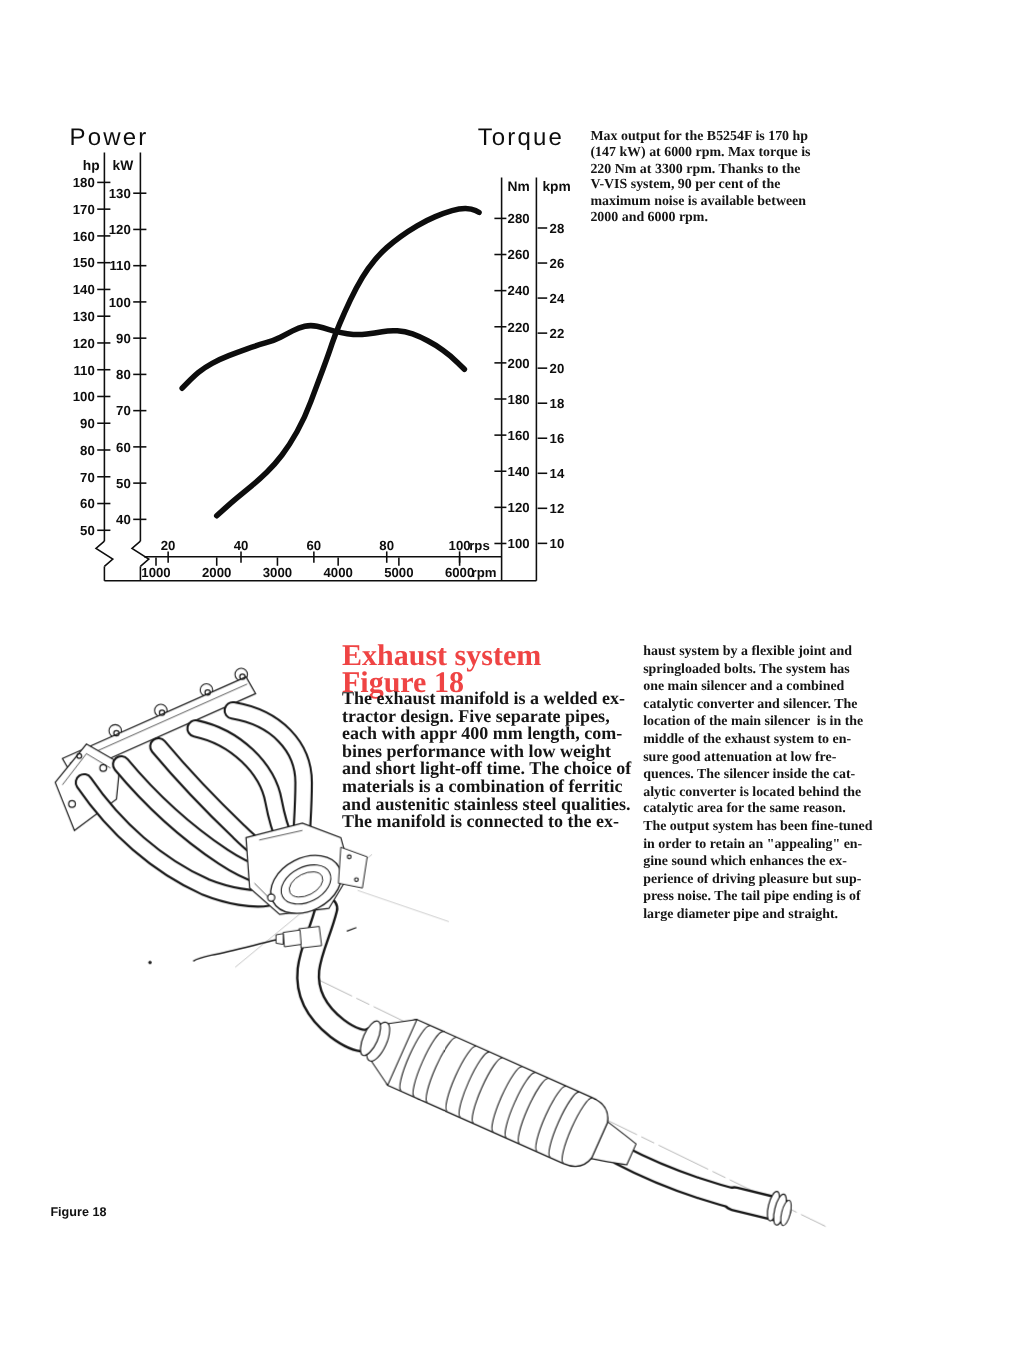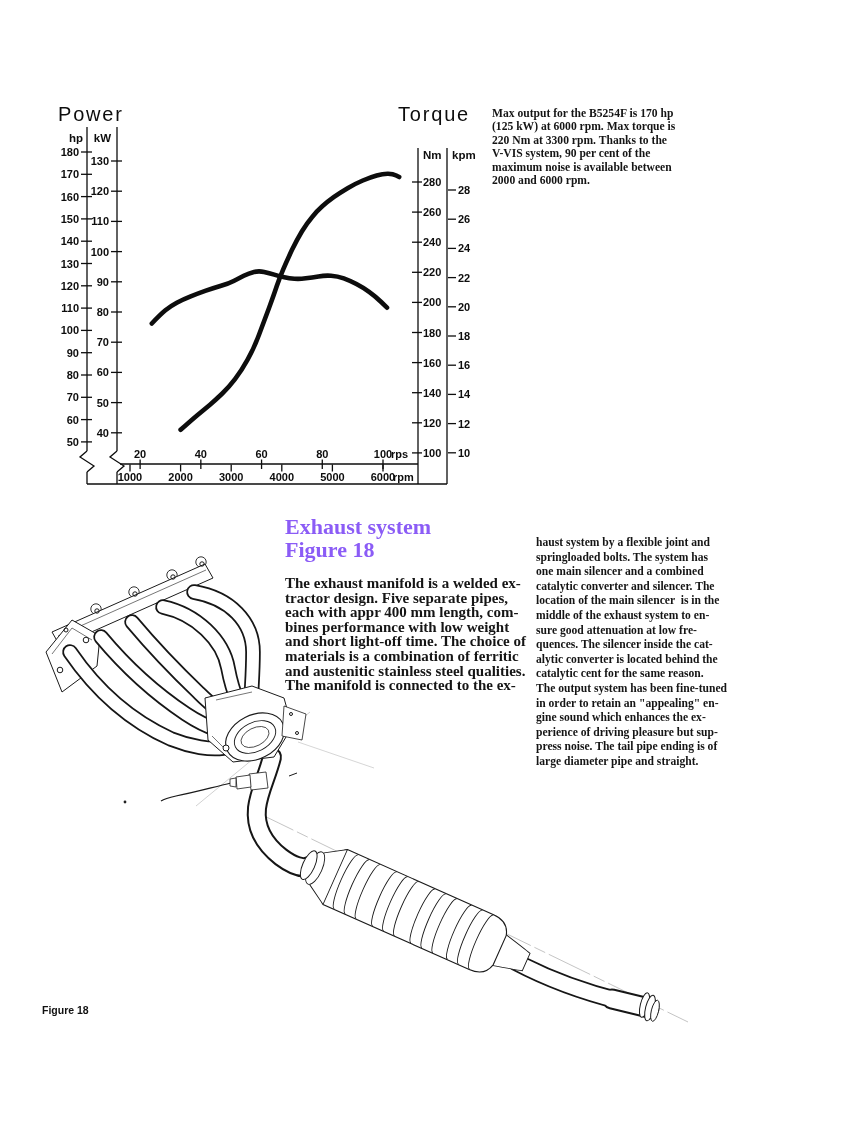--- a/index.html
+++ b/index.html
@@ -3,21 +3,21 @@
 <meta charset="utf-8">
 <style>
   html,body{margin:0;padding:0;background:#fff;}
   #page{position:relative;width:853px;height:1138px;background:#ffffff;overflow:hidden;
         font-family:"Liberation Serif",serif;color:#141414;padding-left:40px;}
   .abs{position:absolute;}
   .pline{white-space:pre;font-weight:bold;color:#151515;}
   .introblock{left:492px;top:107px;font-size:11.6px;line-height:13.45px;}
   .leftcol{left:285px;top:576px;font-size:15px;line-height:14.6px;}
   .rightcol{left:536px;top:536px;font-size:11.6px;line-height:14.6px;}
-  .heading{left:285px;top:516px;font-size:22px;line-height:22.5px;font-weight:bold;color:#8b5cf6;}
+  .heading{left:285px;top:536px;font-size:25px;line-height:22.5px;font-weight:bold;color:#ef4444;}
   .figcap{left:42px;top:1004px;font-family:"Liberation Sans",sans-serif;
           font-size:10.5px;font-weight:bold;color:#111;}
   svg{display:block;}
   .chartwrap{left:50px;top:90px;width:460px;height:420px;}
   .drawwrap{left:0;top:0;width:853px;height:1138px;pointer-events:none;}
 </style>
 </head>
 <body>
 
 <div id="page">
@@ -156,21 +156,21 @@
         <text x="282.4" y="391" text-anchor="middle" font-family="&quot;Liberation Sans&quot;,sans-serif" font-size="11" font-weight="bold" fill="#0d0d0d">5000</text>
         <text x="333" y="391" text-anchor="middle" font-family="&quot;Liberation Sans&quot;,sans-serif" font-size="11" font-weight="bold" fill="#0d0d0d">6000</text>
         <text x="343" y="391" text-anchor="start" font-family="&quot;Liberation Sans&quot;,sans-serif" font-size="11" font-weight="bold" fill="#0d0d0d">rpm</text>
         <path d="M130.6,339.8 Q140.7,330.7 147.0,325.4 Q153.4,320.1 159.7,314.9 Q166.0,309.6 172.3,303.5 Q178.7,297.5 185.0,289.2 Q191.3,280.9 197.6,269.6 Q204.0,258.2 209.0,244.7 Q214.1,231.1 219.2,217.5 Q224.2,203.9 226.7,196.3 Q229.3,188.8 233.1,179.7 Q236.9,170.7 241.9,160.1 Q247.0,149.5 252.0,141.2 Q257.1,132.9 262.2,126.9 Q267.2,120.8 272.3,116.3 Q277.3,111.8 283.7,107.2 Q290.0,102.7 297.6,98.2 Q305.2,93.7 312.8,90.5 Q320.4,87.3 326.7,85.5 Q333.0,83.7 338.1,83.8 Q343.1,84.0 346.2,85.5 L349.2,87.0" stroke="#0d0d0d" stroke-width="4.6" fill="none" stroke-linecap="round" stroke-linejoin="round"></path>
         <path d="M101.8,233.5 Q110.4,224.4 115.4,220.3 Q120.5,216.2 126.8,212.8 Q133.1,209.4 140.7,206.4 Q148.3,203.4 155.9,200.7 Q163.5,198.1 171.1,195.8 Q178.7,193.6 183.7,191.0 Q188.8,188.3 193.8,185.7 Q198.9,183.1 204.0,181.9 Q209.0,180.8 214.1,181.9 Q219.2,183.1 224.2,184.6 Q229.3,186.1 234.3,187.2 Q239.4,188.3 244.4,188.7 Q249.5,189.1 255.8,188.3 Q262.2,187.6 268.5,186.4 Q274.8,185.3 281.1,185.7 Q287.5,186.1 293.8,188.3 Q300.1,190.6 306.4,194.0 Q312.8,197.3 319.1,201.9 Q325.4,206.4 331.2,212.0 L337.0,217.7" stroke="#0d0d0d" stroke-width="4.6" fill="none" stroke-linecap="round" stroke-linejoin="round"></path>
       </svg>
   </div>
 
   <div class="abs introblock">
       <div class="pline">Max output for the B5254F is 170 hp</div>
-      <div class="pline">(125 kW) at 6000 rpm. Max torque is</div>
+      <div class="pline">(147 kW) at 6000 rpm. Max torque is</div>
       <div class="pline">220 Nm at 3300 rpm. Thanks to the</div>
       <div class="pline">V-VIS system, 90 per cent of the</div>
       <div class="pline">maximum noise is available between</div>
       <div class="pline">2000 and 6000 rpm.</div>
     </div>
 
   <div class="abs heading">
     <div>Exhaust system</div>
     <div>Figure 18</div>
   </div>
@@ -189,21 +189,21 @@
   <div class="abs rightcol">
       <div class="pline">haust system by a flexible joint and</div>
       <div class="pline">springloaded bolts. The system has</div>
       <div class="pline">one main silencer and a combined</div>
       <div class="pline">catalytic converter and silencer. The</div>
       <div class="pline">location of the main silencer  is in the</div>
       <div class="pline">middle of the exhaust system to en-</div>
       <div class="pline">sure good attenuation at low fre-</div>
       <div class="pline">quences. The silencer inside the cat-</div>
       <div class="pline">alytic converter is located behind the</div>
-      <div class="pline">catalytic cent for the same reason.</div>
+      <div class="pline">catalytic area for the same reason.</div>
       <div class="pline">The output system has been fine-tuned</div>
       <div class="pline">in order to retain an "appealing" en-</div>
       <div class="pline">gine sound which enhances the ex-</div>
       <div class="pline">perience of driving pleasure but sup-</div>
       <div class="pline">press noise. The tail pipe ending is of</div>
       <div class="pline">large diameter pipe and straight.</div>
     </div>
 
   <div class="abs figcap">Figure 18</div>
 

